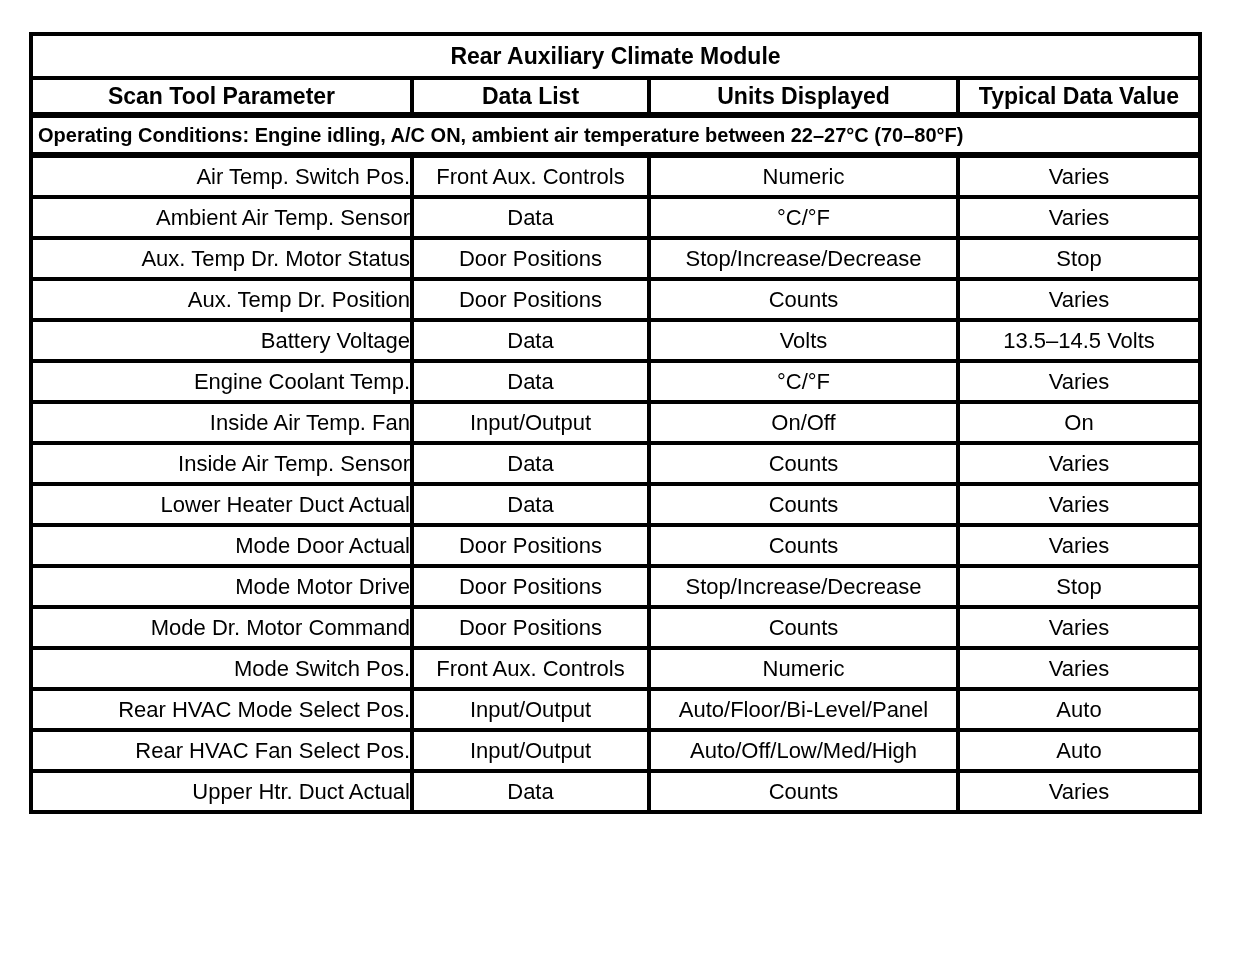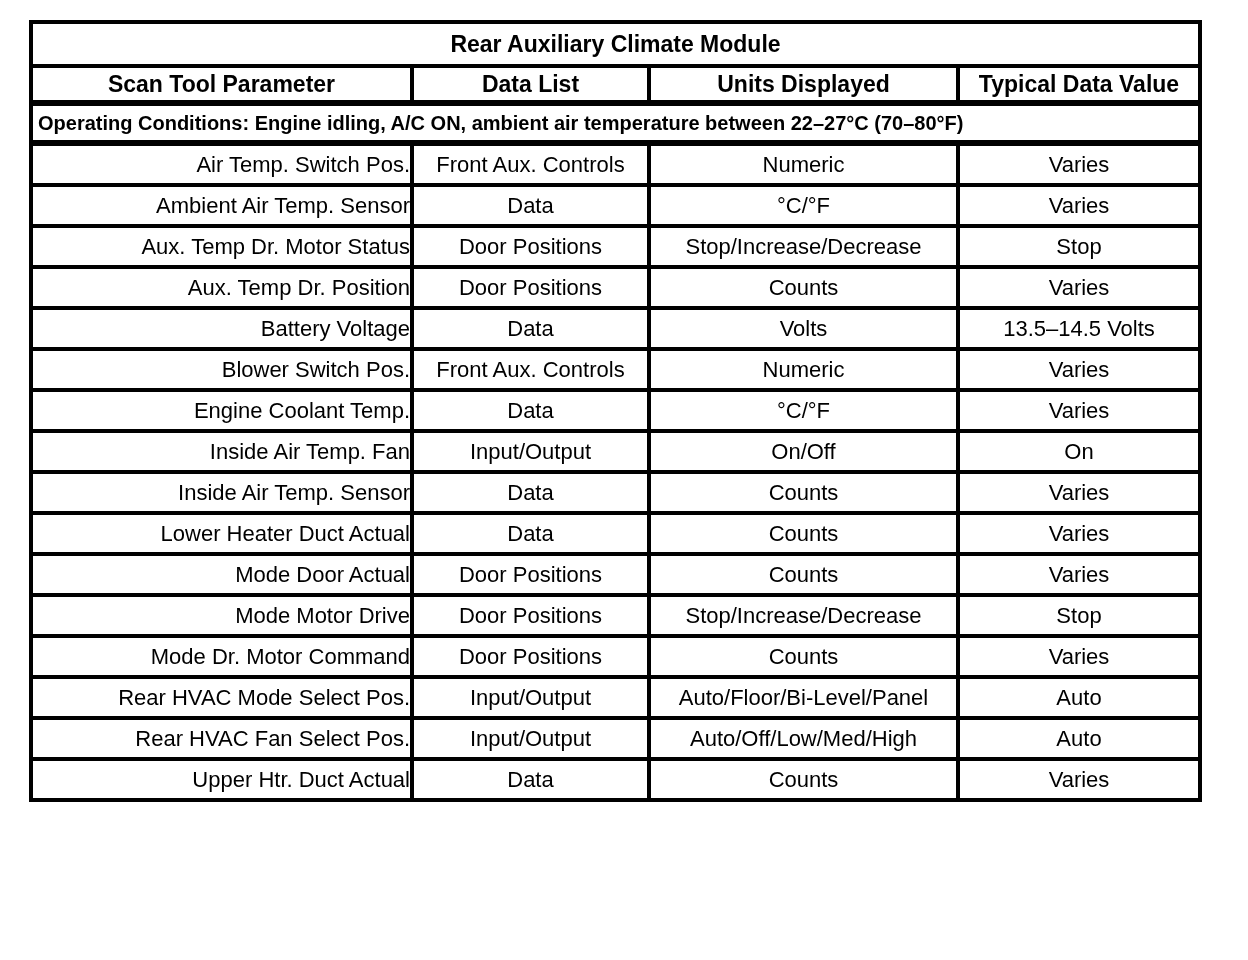--- a/index.html
+++ b/index.html
@@ -12,21 +12,21 @@
   .page {
     position: relative;
     width: 1248px;
     height: 960px;
     background: #ffffff;
     overflow: hidden;
   }
   table.scan-table {
     position: absolute;
     left: 29px;
-    top: 20px;
+    top: 32px;
     width: 1169px;
     border-collapse: collapse;
     table-layout: fixed;
     background: #ffffff;
   }
   table.scan-table td,
   table.scan-table th {
     border: 4px solid #000000;
     background: #ffffff;
     overflow: hidden;
@@ -113,26 +113,20 @@
           <td>Counts</td>
           <td>Varies</td>
         </tr>
         <tr class="data-row">
           <td class="param">Battery Voltage</td>
           <td>Data</td>
           <td>Volts</td>
           <td>13.5–14.5 Volts</td>
         </tr>
         <tr class="data-row">
-          <td class="param">Blower Switch Pos.</td>
-          <td>Front Aux. Controls</td>
-          <td>Numeric</td>
-          <td>Varies</td>
-        </tr>
-        <tr class="data-row">
           <td class="param">Engine Coolant Temp.</td>
           <td>Data</td>
           <td>°C/°F</td>
           <td>Varies</td>
         </tr>
         <tr class="data-row">
           <td class="param">Inside Air Temp. Fan</td>
           <td>Input/Output</td>
           <td>On/Off</td>
           <td>On</td>
@@ -161,20 +155,26 @@
           <td>Stop/Increase/Decrease</td>
           <td>Stop</td>
         </tr>
         <tr class="data-row">
           <td class="param">Mode Dr. Motor Command</td>
           <td>Door Positions</td>
           <td>Counts</td>
           <td>Varies</td>
         </tr>
         <tr class="data-row">
+          <td class="param">Mode Switch Pos.</td>
+          <td>Front Aux. Controls</td>
+          <td>Numeric</td>
+          <td>Varies</td>
+        </tr>
+        <tr class="data-row">
           <td class="param">Rear HVAC Mode Select Pos.</td>
           <td>Input/Output</td>
           <td>Auto/Floor/Bi-Level/Panel</td>
           <td>Auto</td>
         </tr>
         <tr class="data-row">
           <td class="param">Rear HVAC Fan Select Pos.</td>
           <td>Input/Output</td>
           <td>Auto/Off/Low/Med/High</td>
           <td>Auto</td>

